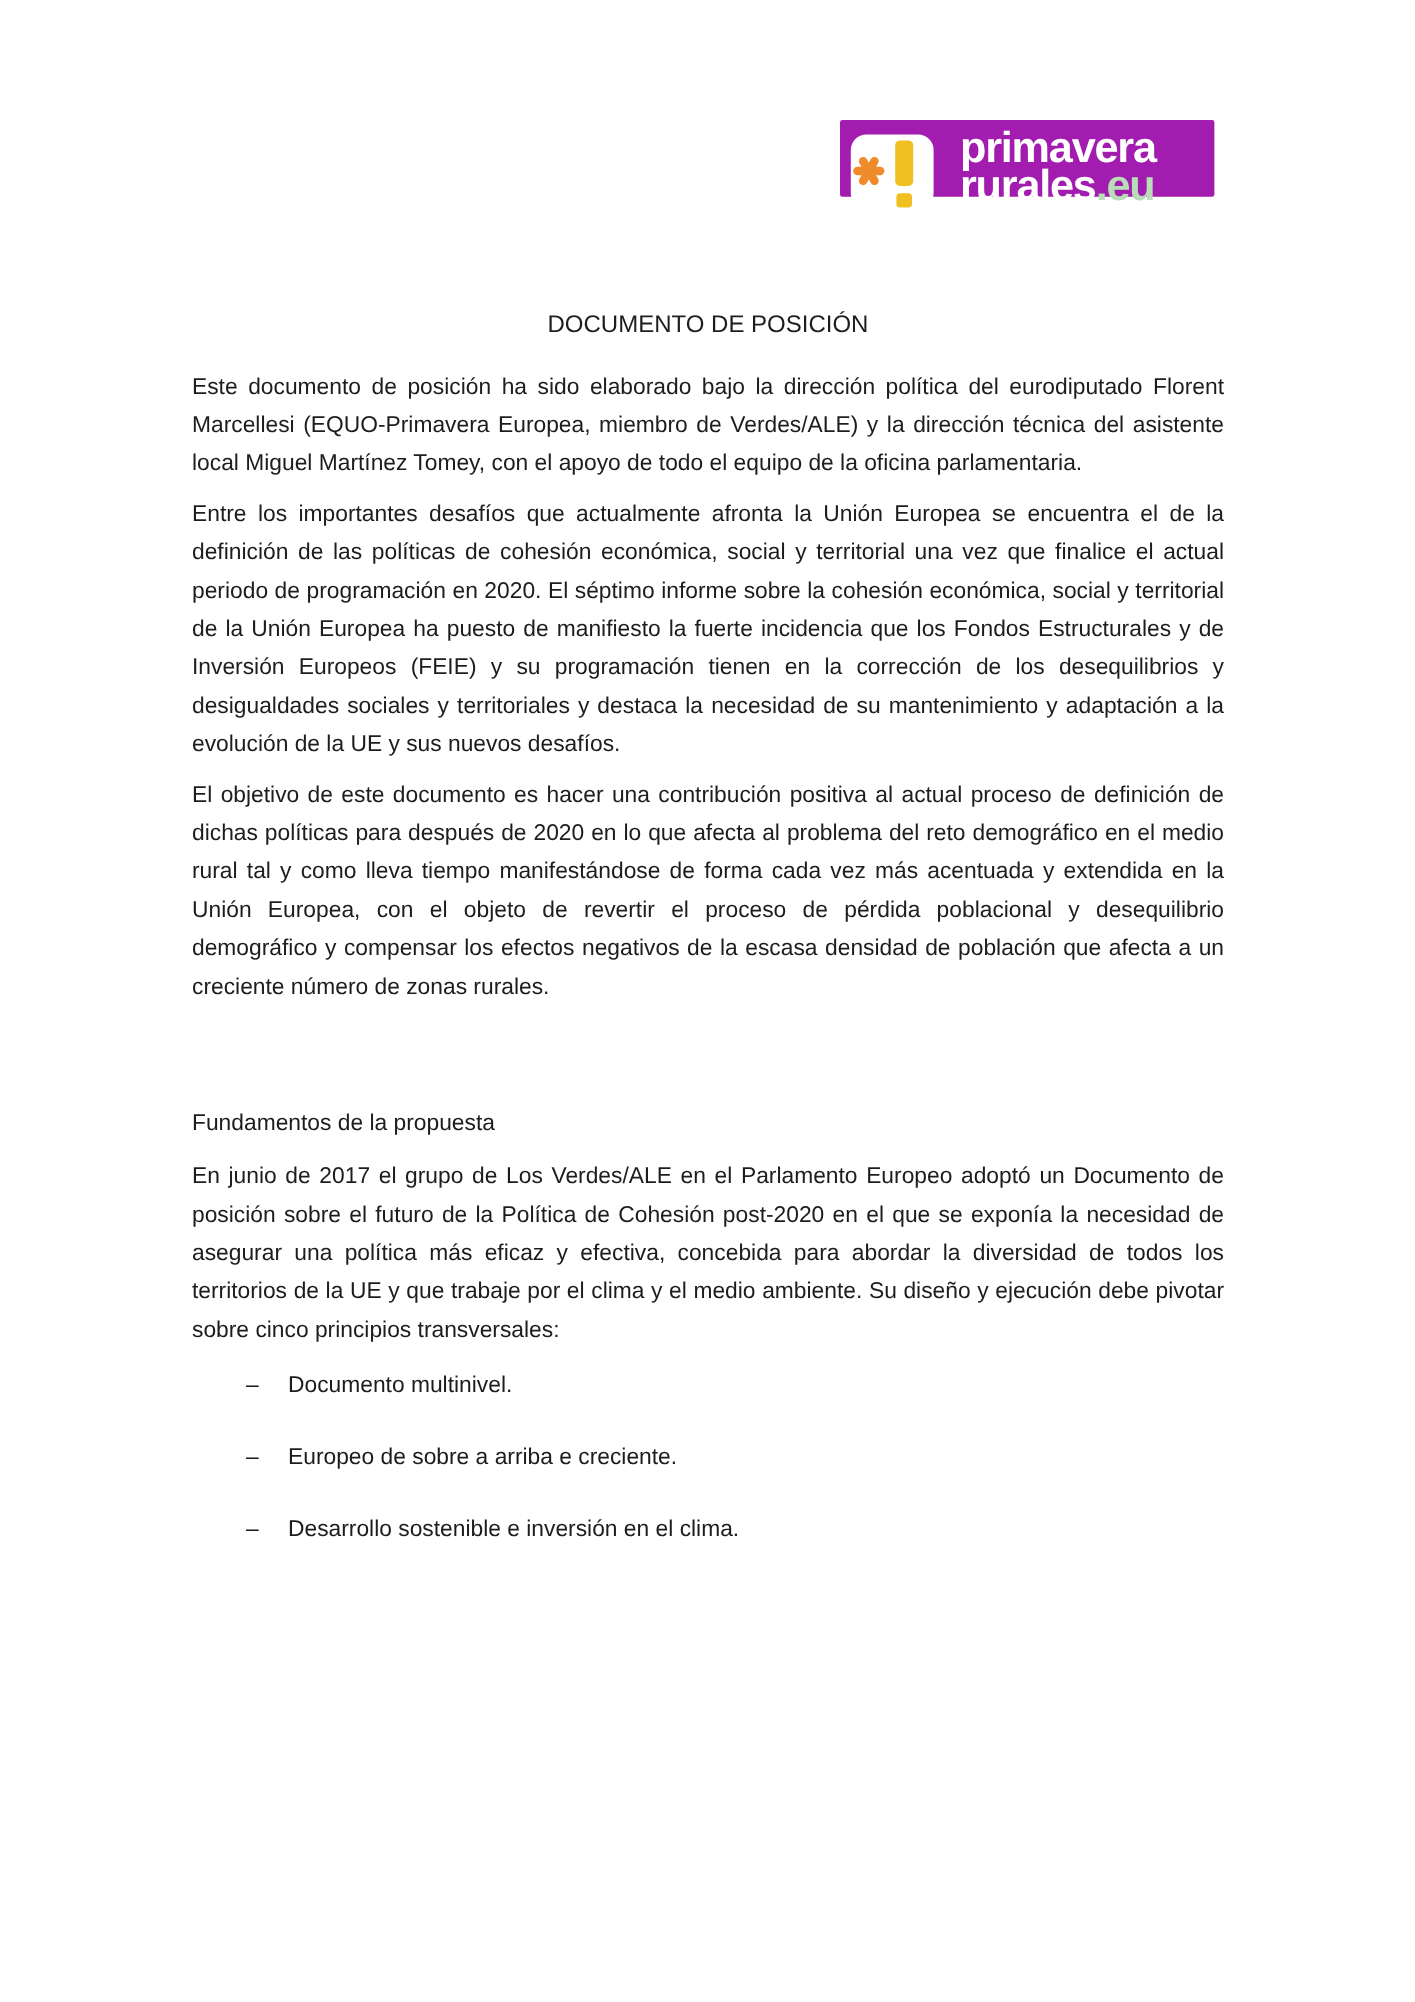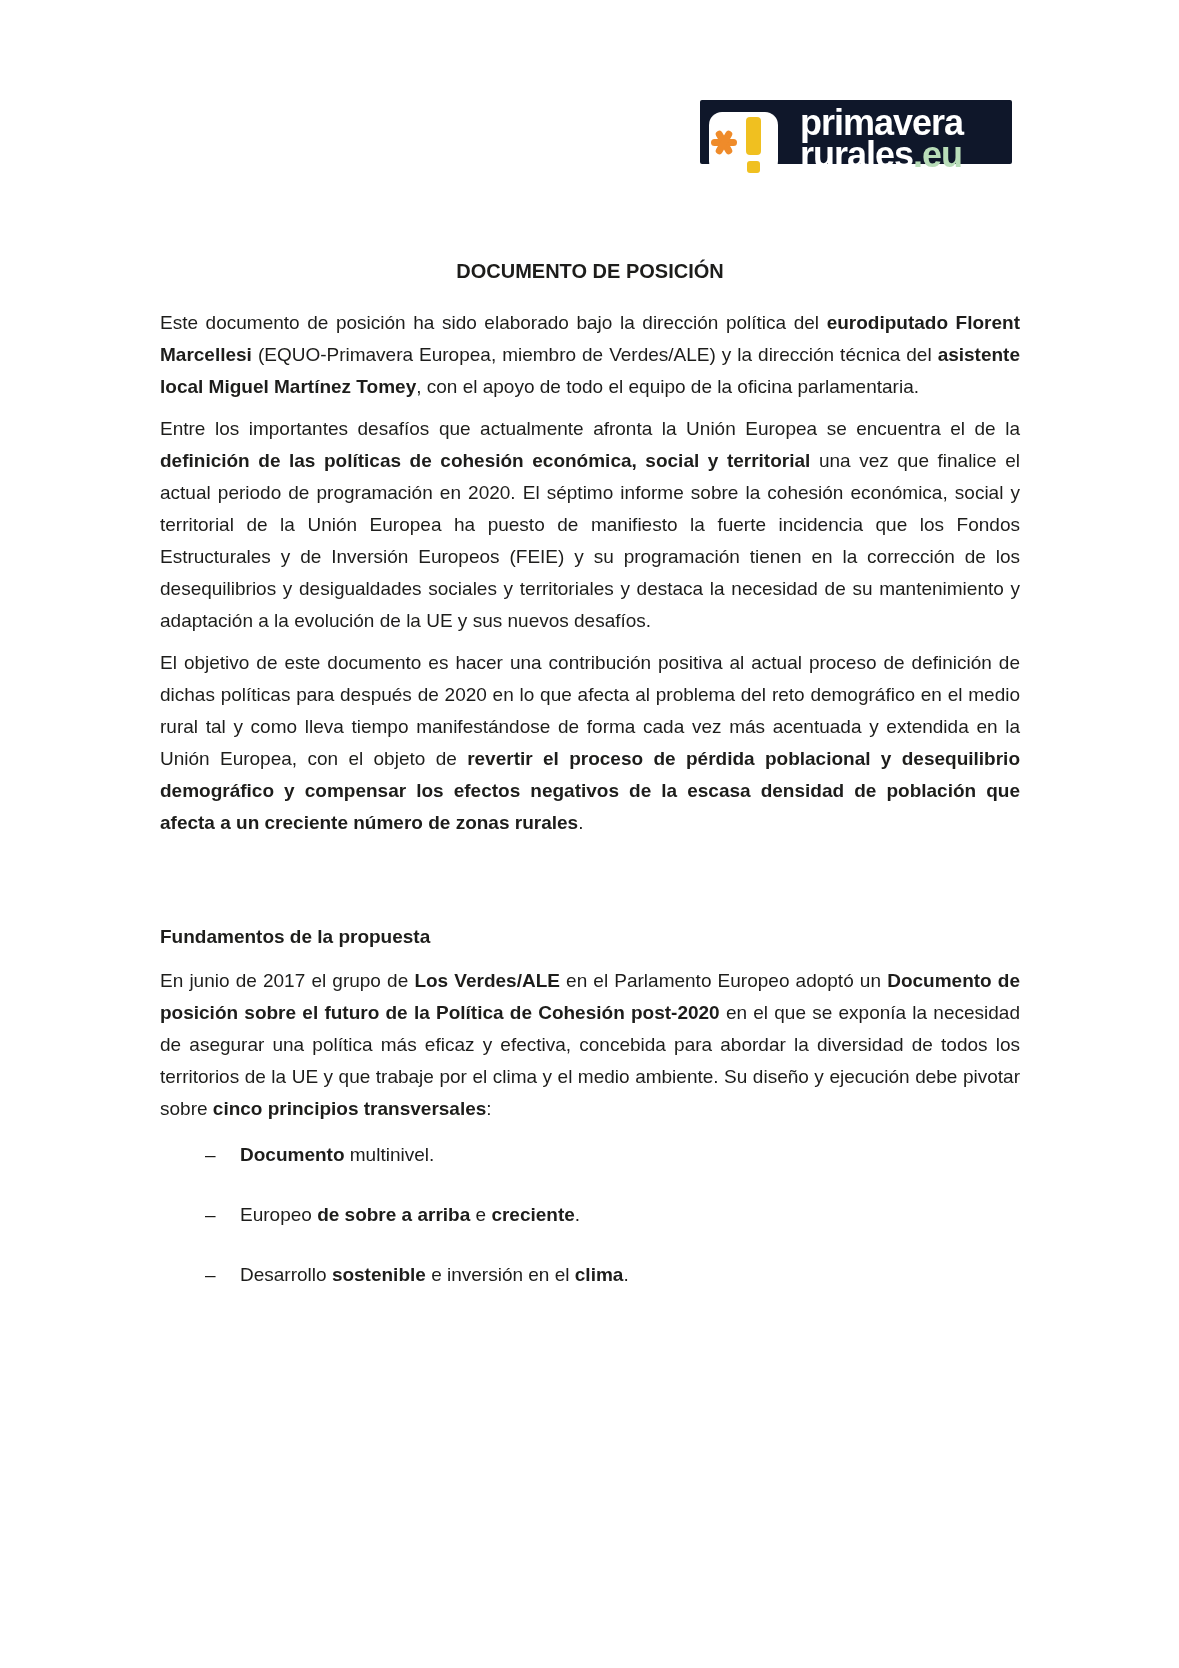--- a/index.html
+++ b/index.html
@@ -10,21 +10,21 @@
     font-family:"Liberation Sans", sans-serif;
     color:#1d1d1b;
     overflow:hidden;
     margin:0 auto;
   }
 
   
   .logo{
     position:absolute;left:700px;top:100px;
     width:312px;height:64px;
-    background:#0f172a;border-radius:2px;
+    background:#a21caf;border-radius:2px;
   }
   .bubble{
     position:absolute;left:9px;top:12px;
     width:69px;height:62px;
     background:#ffffff;border-radius:13px;
   }
   .bubble-tail{
     position:absolute;left:28px;top:61px;
     width:27px;height:20px;background:#ffffff;
     clip-path:polygon(0 0,100% 0,32% 100%);
@@ -51,21 +51,21 @@
     letter-spacing:-1px;color:#ffffff;white-space:nowrap;
   }
   .logo-text .suffix{color:#b9ddb9;}
 
   
   .doc-body{
     position:absolute;left:160px;top:0;width:860px;
     padding-top:255px;
     font-size:19px;line-height:32px;
   }
-  .doc-body .b{font-weight:bold;}
+  .doc-body .b{font-weight:normal;}
   .blk{margin:0;}
   .blk.title{
     text-align:center;font-weight:bold;font-size:20px;
     margin-bottom:20px;
   }
   .blk.subtitle{
     text-align:center;font-weight:bold;letter-spacing:-0.5px;
     margin-bottom:12px;
   }
   .blk.paragraph{

